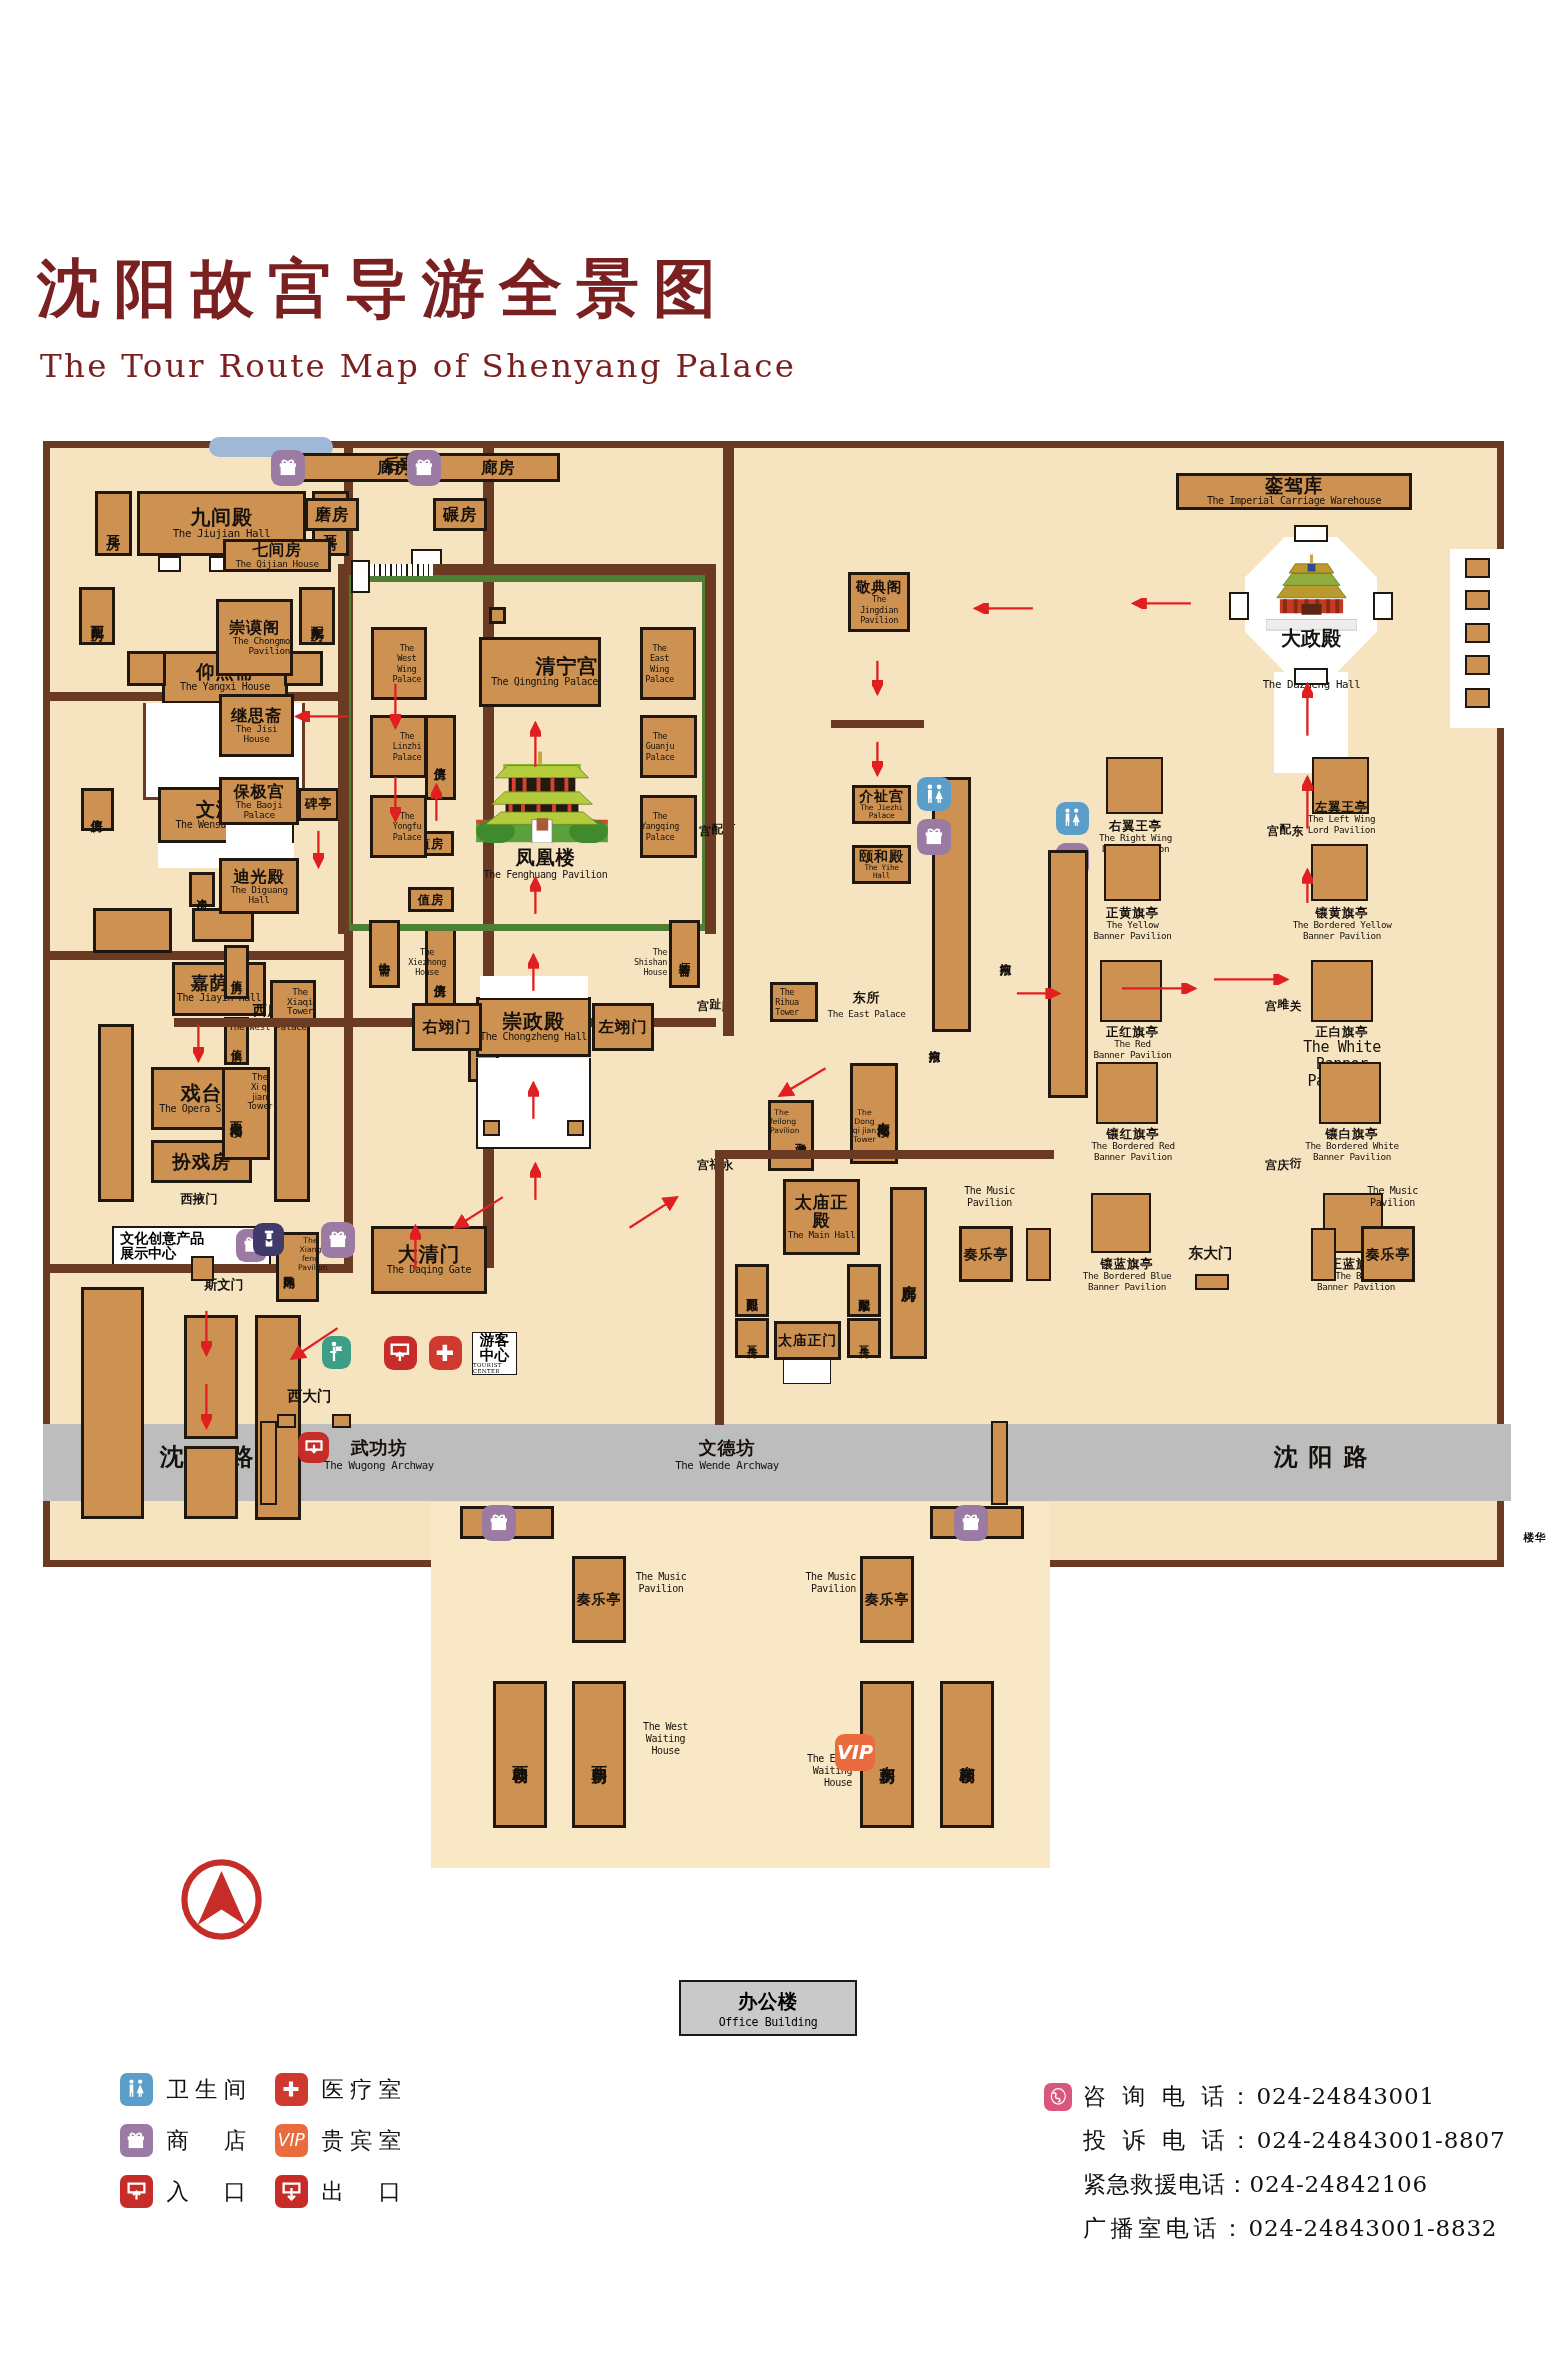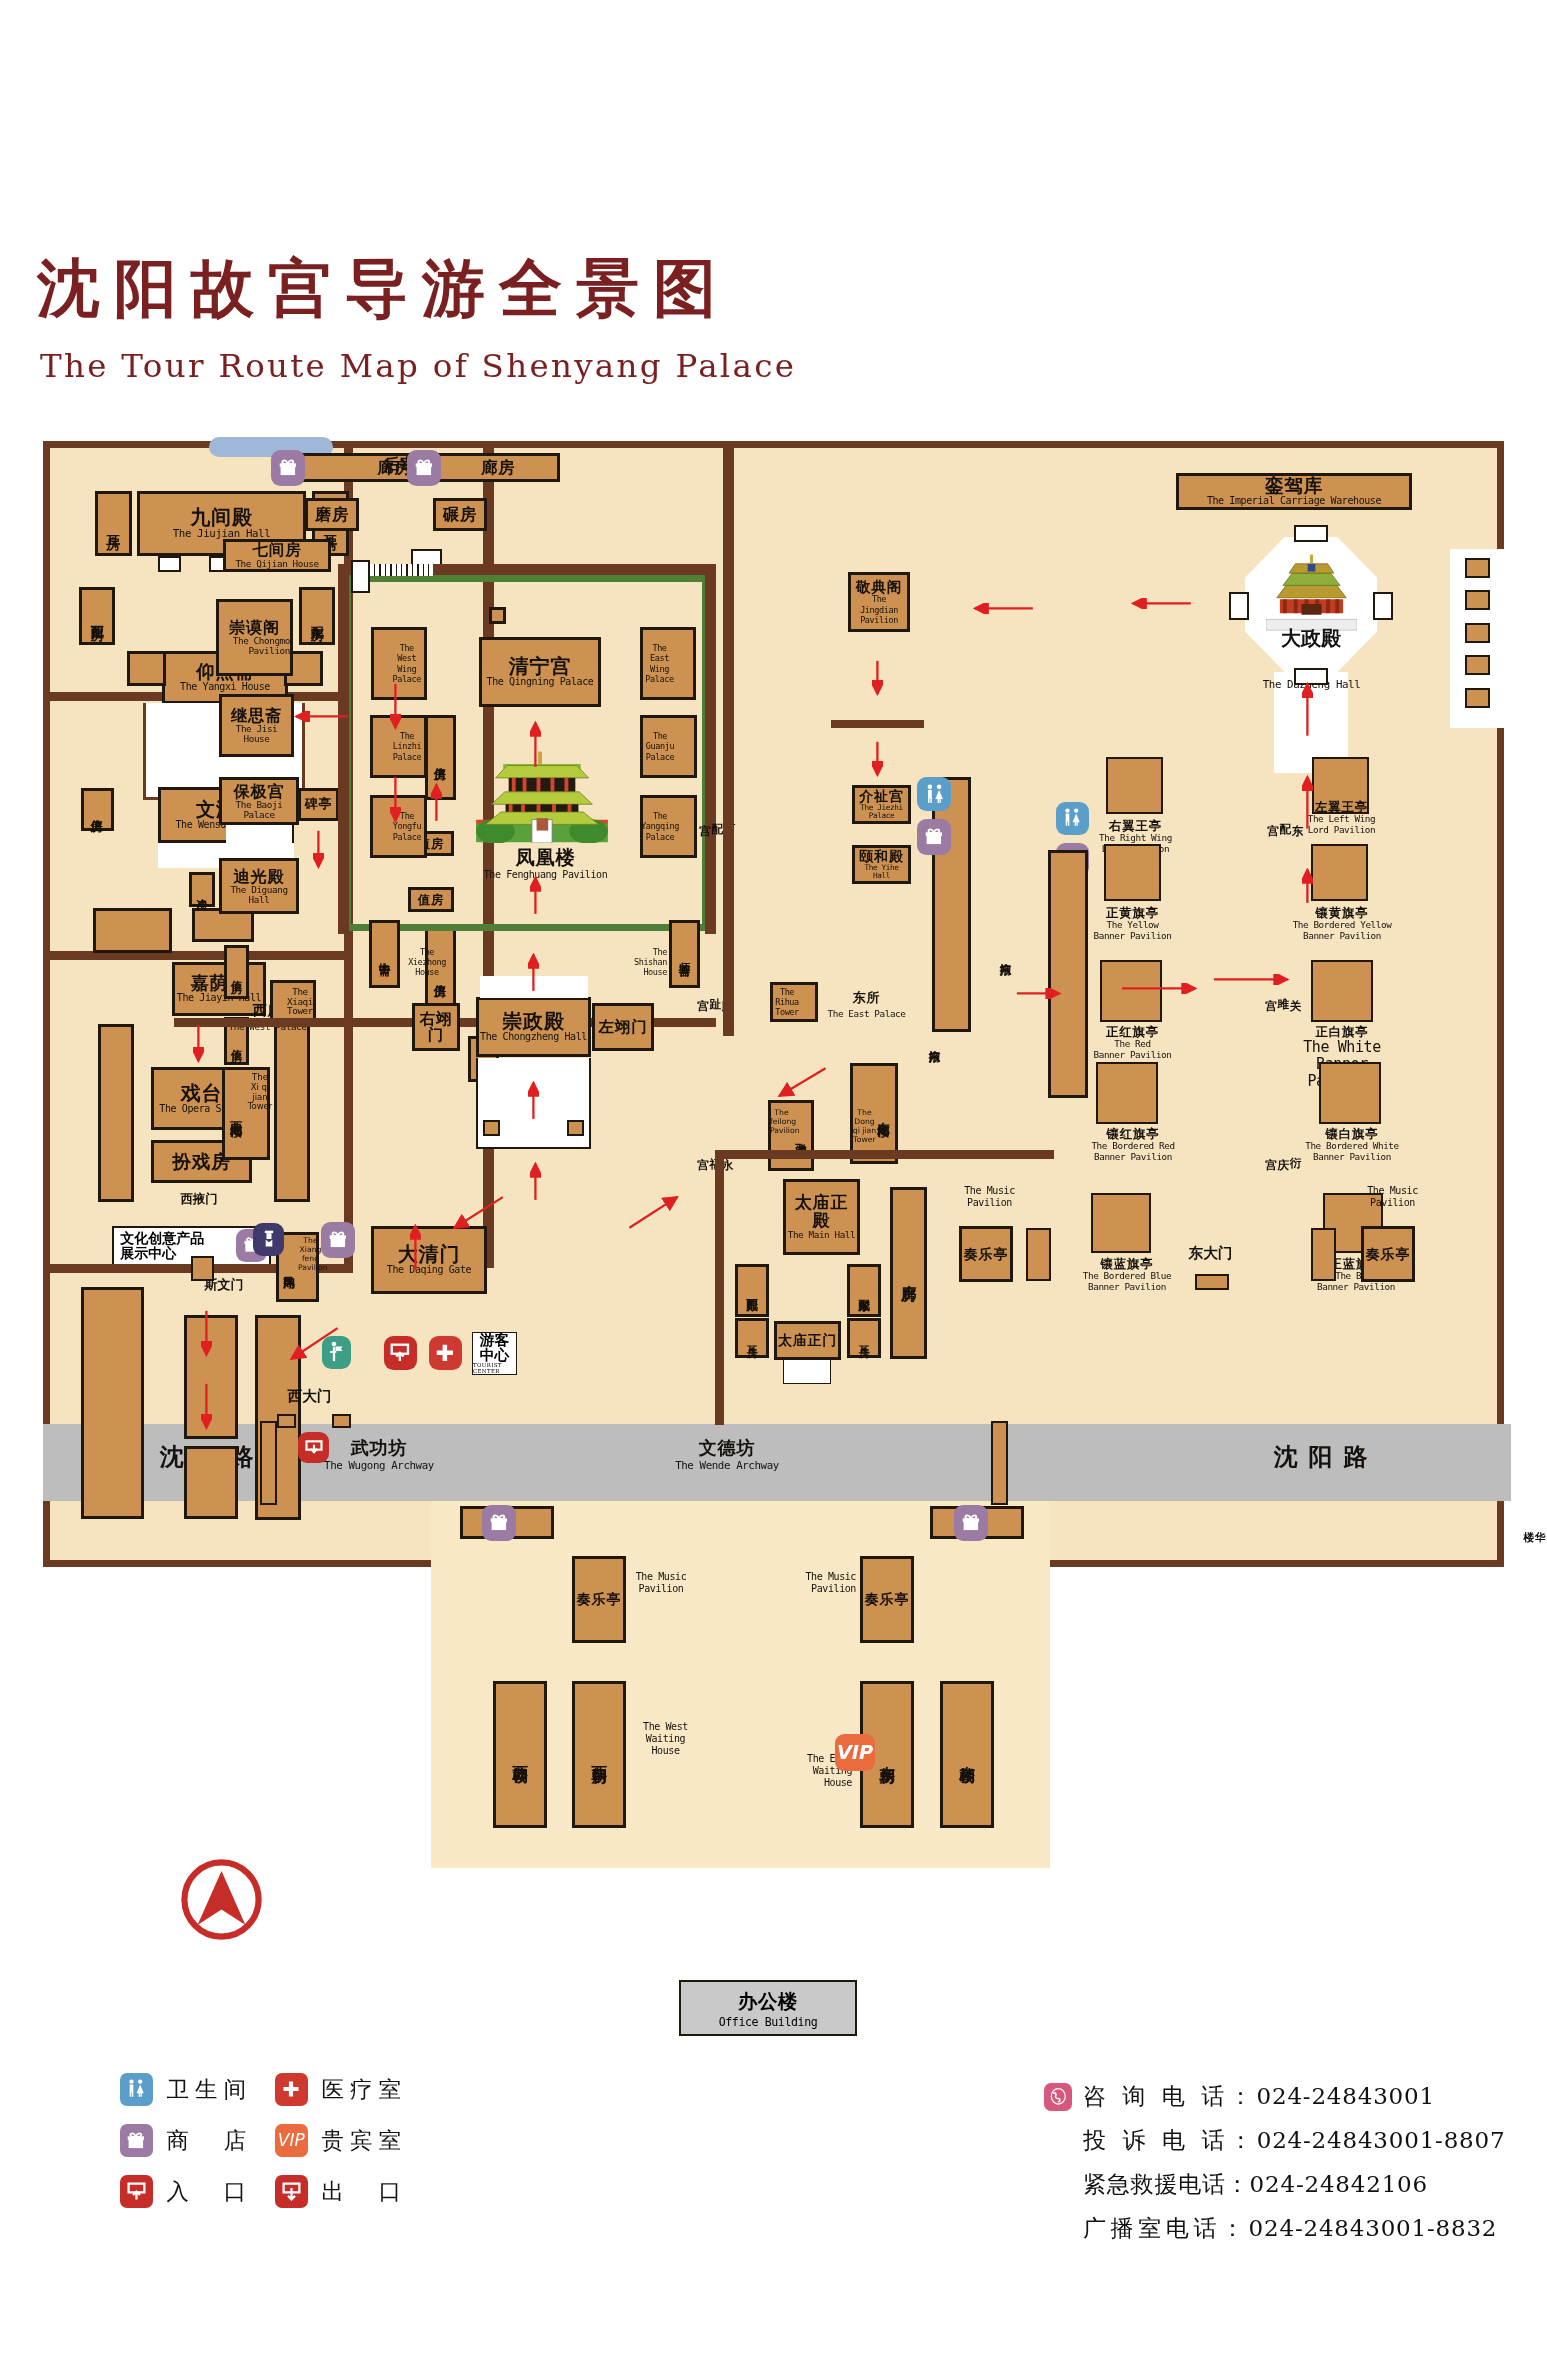--- a/index.html
+++ b/index.html
@@ -268,21 +268,21 @@
   <div class="abs wall" style="left:288px;top:116px;width:378px;height:10.8px;"></div>
   <div class="abs wall" style="left:288px;top:116px;width:10.8px;height:370px;"></div>
   <div class="abs wall" style="left:655px;top:116px;width:10.8px;height:370px;"></div>
   <div class="abs gate" style="left:301px;top:112px;width:19.3px;height:32.5px;"></div>
   <div class="abs" style="left:320px;top:116px;width:63px;height:12.4px;background:repeating-linear-gradient(90deg,#fff 0 3.9px,#20170f 3.9px 5.4px);"></div>
 
   <div class="abs bld" style="left:321px;top:179px;width:56px;height:73px;">
     <span class="cn vert" style="font-size:11.6px;position:absolute;left:325px;top:184px;">西配宫</span>
     <span class="en" style="font-size:8.5px;margin-left:15.5px;line-height:1.2;">The<br>West<br>Wing<br>Palace</span>
   </div>
-  <div class="abs bld" style="left:429px;top:189px;width:122px;height:70px;">
+  <div class="abs bld" style="left:429px;top:189px;width:122px;height:70px;align-items:flex-end;">
     <span class="cn" style="font-size:20px">清宁宫</span>
     <span class="en" style="font-size:10px">The Qingning Palace</span>
   </div>
   <div class="abs bld solid" style="left:439px;top:159px;width:17px;height:17px;"></div>
   <div class="abs bld" style="left:590px;top:179px;width:56px;height:73px;">
     <span class="en" style="font-size:8.5px;margin-right:17px;line-height:1.2;">The<br>East<br>Wing<br>Palace</span>
     <span class="cn vert" style="font-size:11.6px;position:absolute;left:624px;top:184px;">东配宫</span>
   </div>
   <div class="abs bld" style="left:320px;top:267px;width:57px;height:63px;">
     <span class="cn vert" style="font-size:11.6px;position:absolute;left:324px;top:271px;">麟趾宫</span>
@@ -341,21 +341,21 @@
     <span class="cn vert" style="font-size:11.6px">师善斋</span>
   </div>
   <div class="abs lbl" style="left:569px;top:499px;width:48px;font-size:8.5px;line-height:1.2;text-align:right;"><span class="en">The<br>Shishan<br>House</span></div>
 
   <div class="abs wall" style="left:124px;top:570px;width:542px;height:9.3px;"></div>
   <div class="abs bld" style="left:426px;top:549px;width:115px;height:60px;">
     <span class="cn" style="font-size:20px">崇政殿</span>
     <span class="en" style="font-size:10px">The Chongzheng Hall</span>
   </div>
   <div class="abs white-court" style="left:430px;top:528px;width:108px;height:21.7px;"></div>
-  <div class="abs bld" style="left:362px;top:555px;width:48px;height:48px;">
+  <div class="abs bld" style="left:362px;top:555px;width:70px;height:48px;">
     <span class="cn" style="font-size:15.5px">右翊门</span>
   </div>
   <div class="abs bld" style="left:542px;top:555px;width:62px;height:48px;">
     <span class="cn" style="font-size:15.5px">左翊门</span>
   </div>
   <div class="abs white-court" style="left:426px;top:610px;width:115px;height:91px;border:2.3px solid #20170f;border-top:0;"></div>
   <div class="abs bld plain" style="left:433px;top:672px;width:17px;height:15.5px;"></div>
   <div class="abs bld plain" style="left:517px;top:672px;width:17px;height:15.5px;"></div>
 
   <div class="abs wall" style="left:673px;top:0px;width:10.8px;height:588px;"></div>

